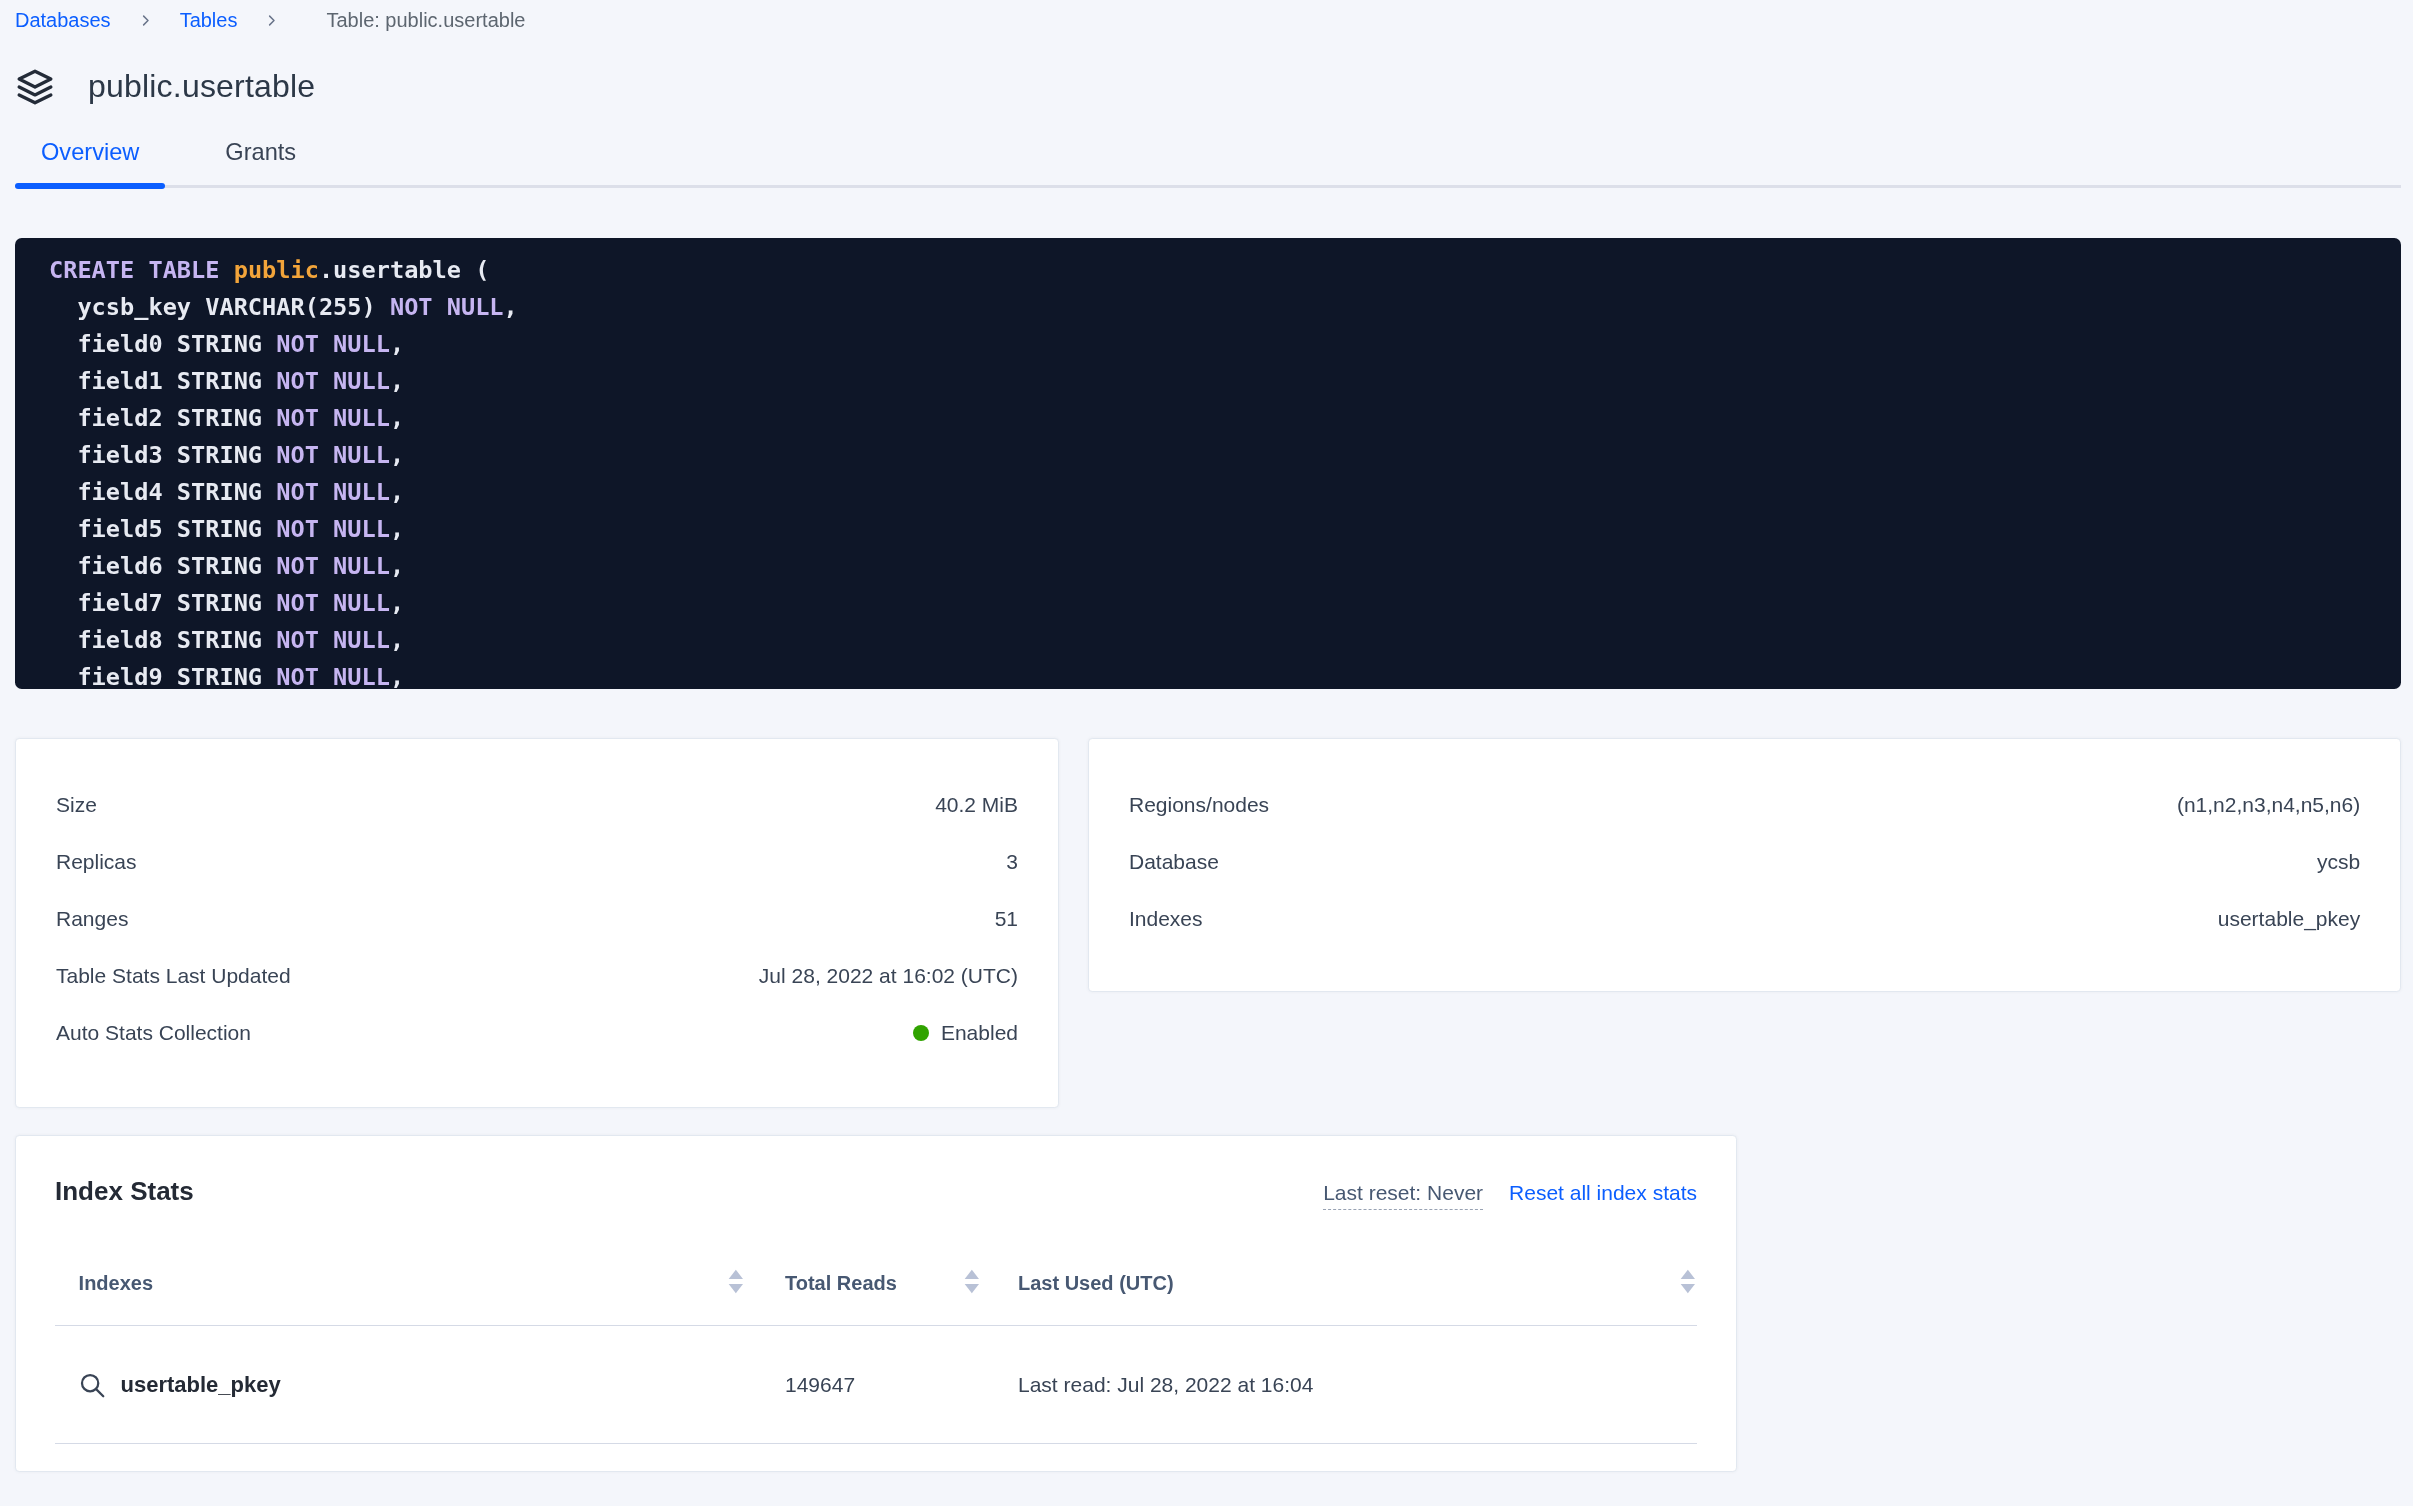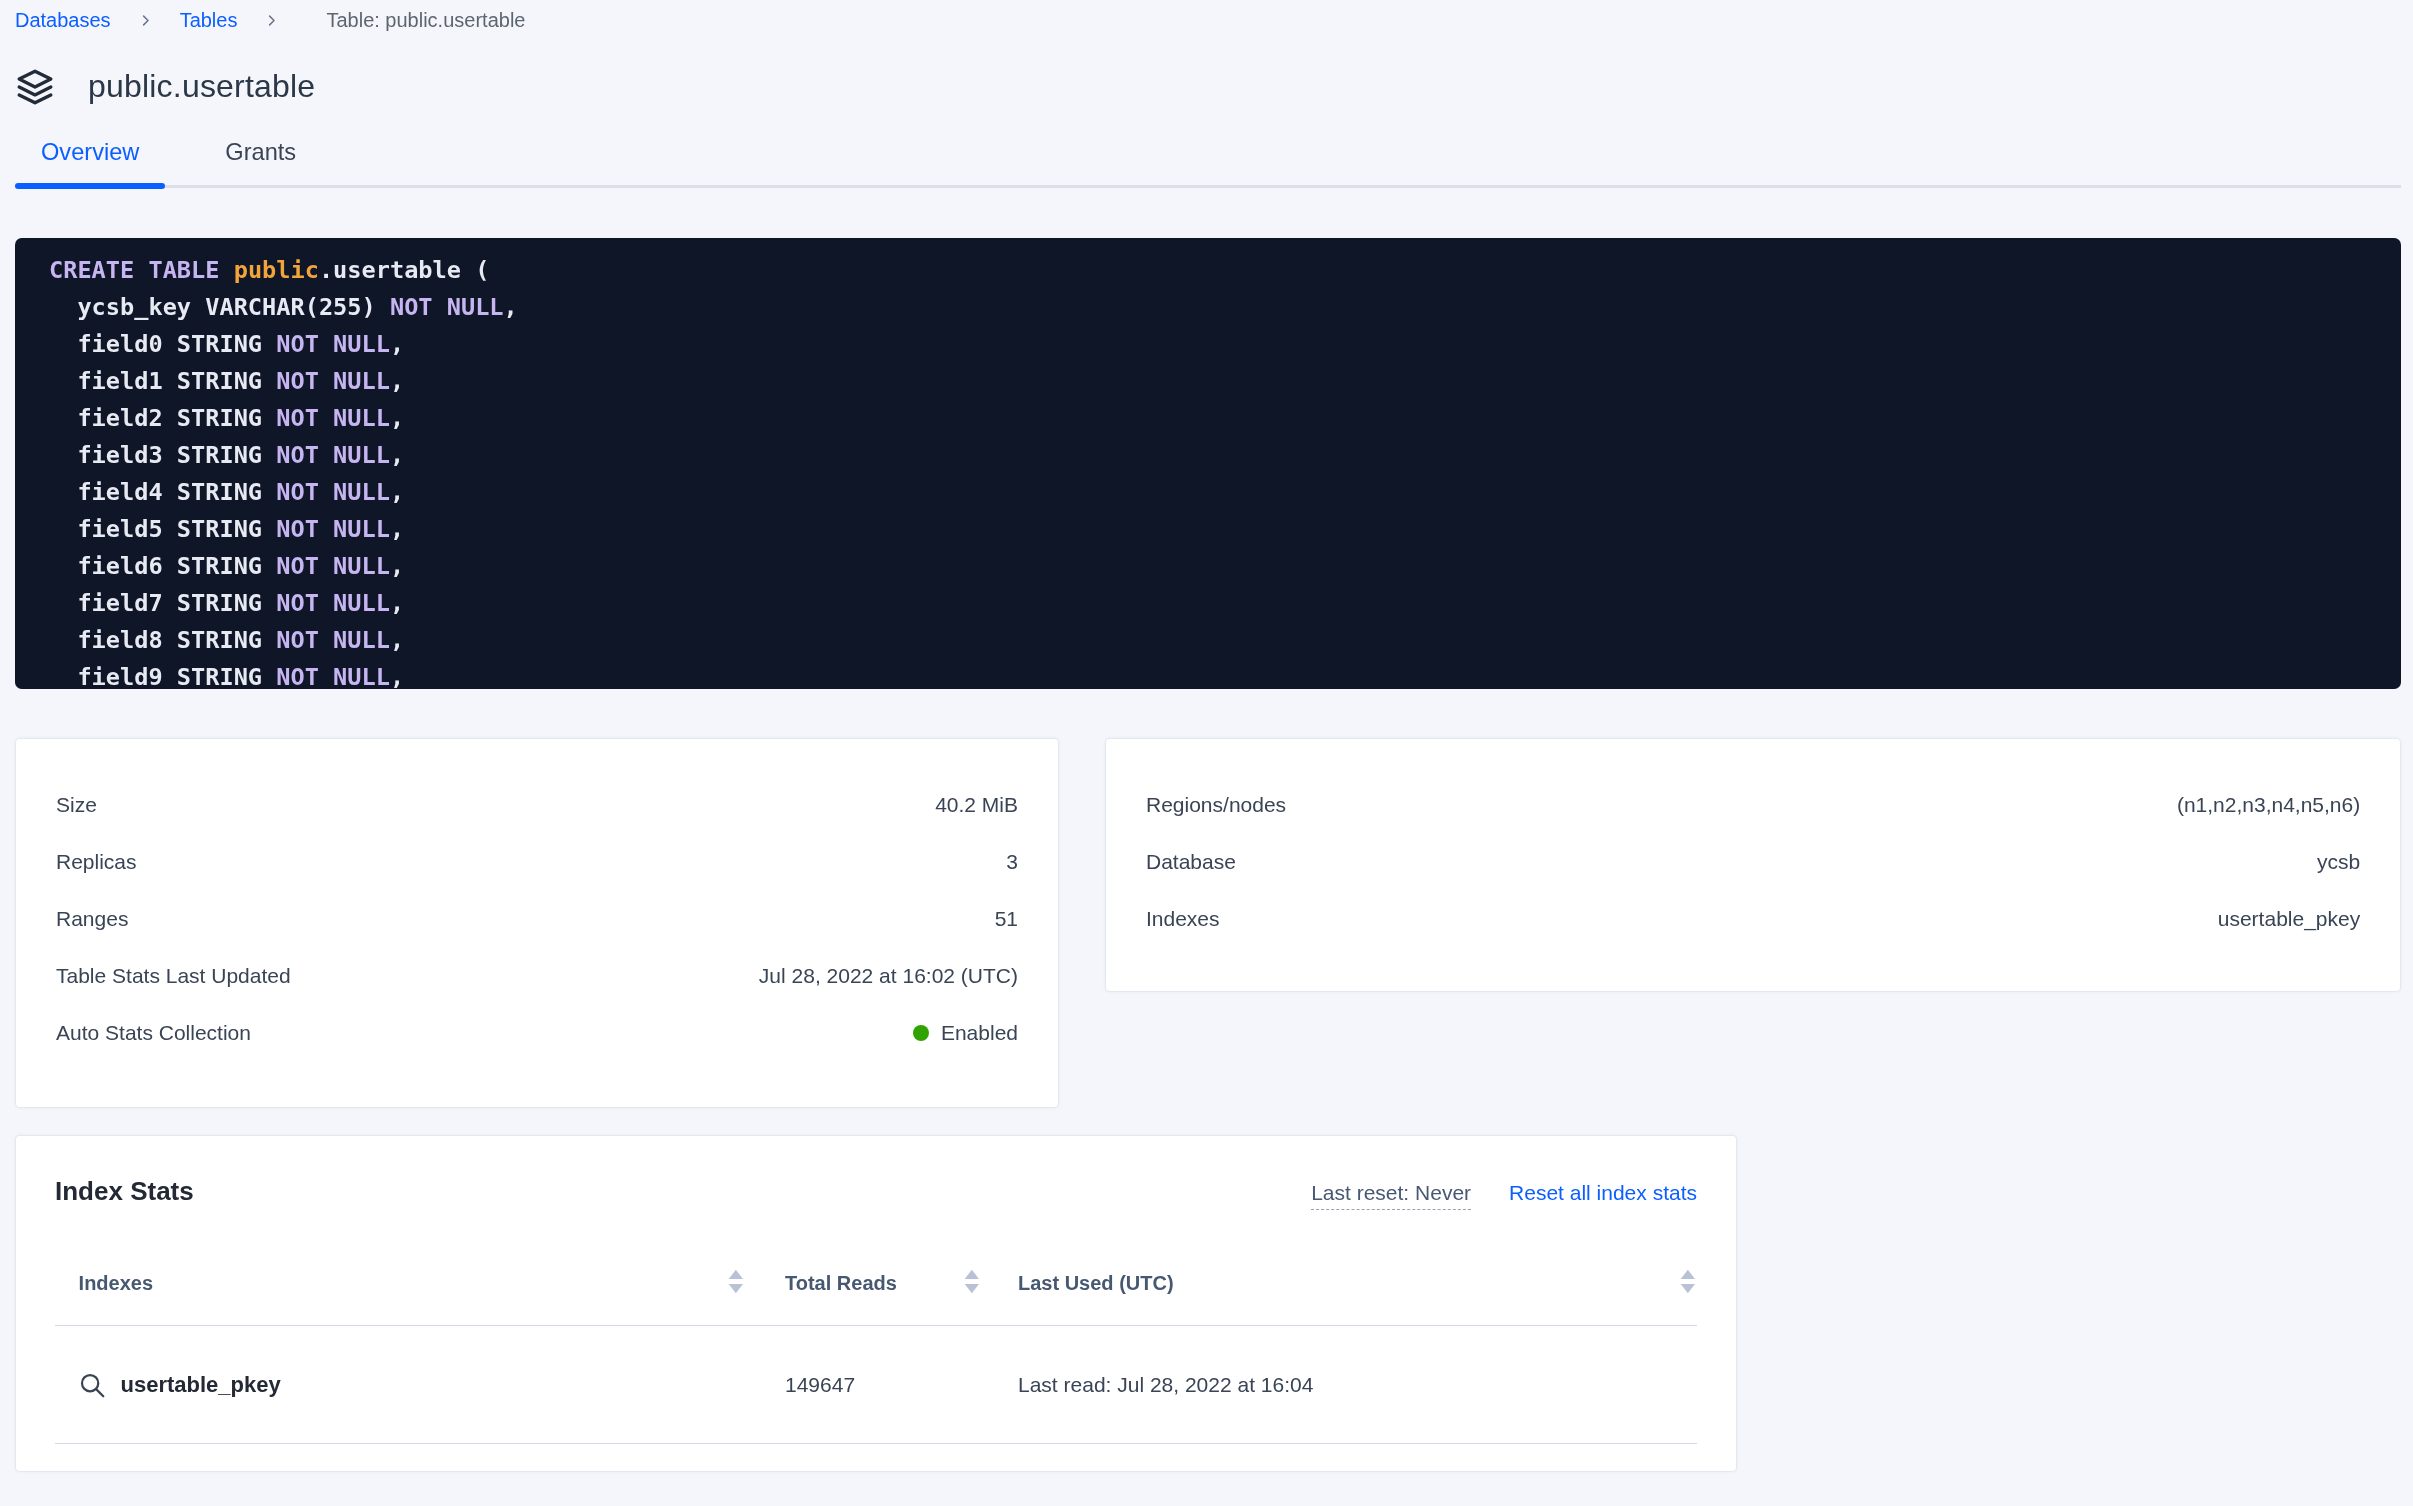--- a/index.html
+++ b/index.html
@@ -49,38 +49,38 @@
     padding:13.5px 34px 0;
     font-family:"DejaVu Sans Mono", monospace;
     font-weight:bold;font-size:23.6px;line-height:37px;
     white-space:pre;color:var(--code-plain);
   }
   .t-kw{color:var(--code-kw);}
   .t-schema{color:var(--code-orange);}
   .t-plain{color:var(--code-plain);}
 
   
-  .cards-row{margin-top:49px;display:flex;gap:46px;align-items:flex-start;}
+  .cards-row{margin-top:49px;display:flex;gap:29px;align-items:flex-start;}
   .card{
     background:#fff;border:0.8px solid var(--card-border);border-radius:4.2px;
     box-shadow:0 0 3.4px rgba(50,65,90,.06);
   }
   .details-card{padding:37px 40px 0;}
   .card-left{width:1044px;height:370px;}
   .card-right{flex:1;height:254px;}
   .detail-row{height:57px;display:flex;align-items:center;justify-content:space-between;font-size:21px;}
   .detail-label{color:var(--ink);}
   .detail-value{color:var(--ink);text-align:right;}
   .status-dot{display:inline-block;width:16px;height:16px;border-radius:50%;background:var(--green);margin-right:11.8px;vertical-align:-1.7px;}
 
   
   .index-card{margin-top:27px;width:1722px;height:337px;padding:39px 39px 0;}
   .index-head{display:flex;justify-content:space-between;align-items:baseline;}
   .index-title{font-size:26px;line-height:32px;font-weight:700;color:var(--ink-dark);}
-  .index-head-right{display:flex;align-items:baseline;gap:38px;font-size:21px;}
+  .index-head-right{display:flex;align-items:baseline;gap:26px;font-size:21px;}
   .last-reset{color:var(--ink-soft);border-bottom:1.7px dashed #98a2b3;padding-bottom:4.2px;}
   .reset-link{color:var(--accent);text-decoration:none;font-weight:500;cursor:pointer;}
 
   .tbl{margin-top:32px;}
   .tbl-header{display:flex;height:84px;align-items:center;border-bottom:1.7px solid #d5dae6;}
   .hcell{display:flex;align-items:center;justify-content:space-between;font-size:20px;font-weight:600;color:var(--ink-soft);cursor:pointer;}
   .cell-indexes{width:690px;padding-left:23.6px;}
   .cell-reads{width:236px;padding-left:40px;}
   .cell-last{flex:1;padding-left:37px;}
   .sort-icon{flex:none;margin-left:10px;}

